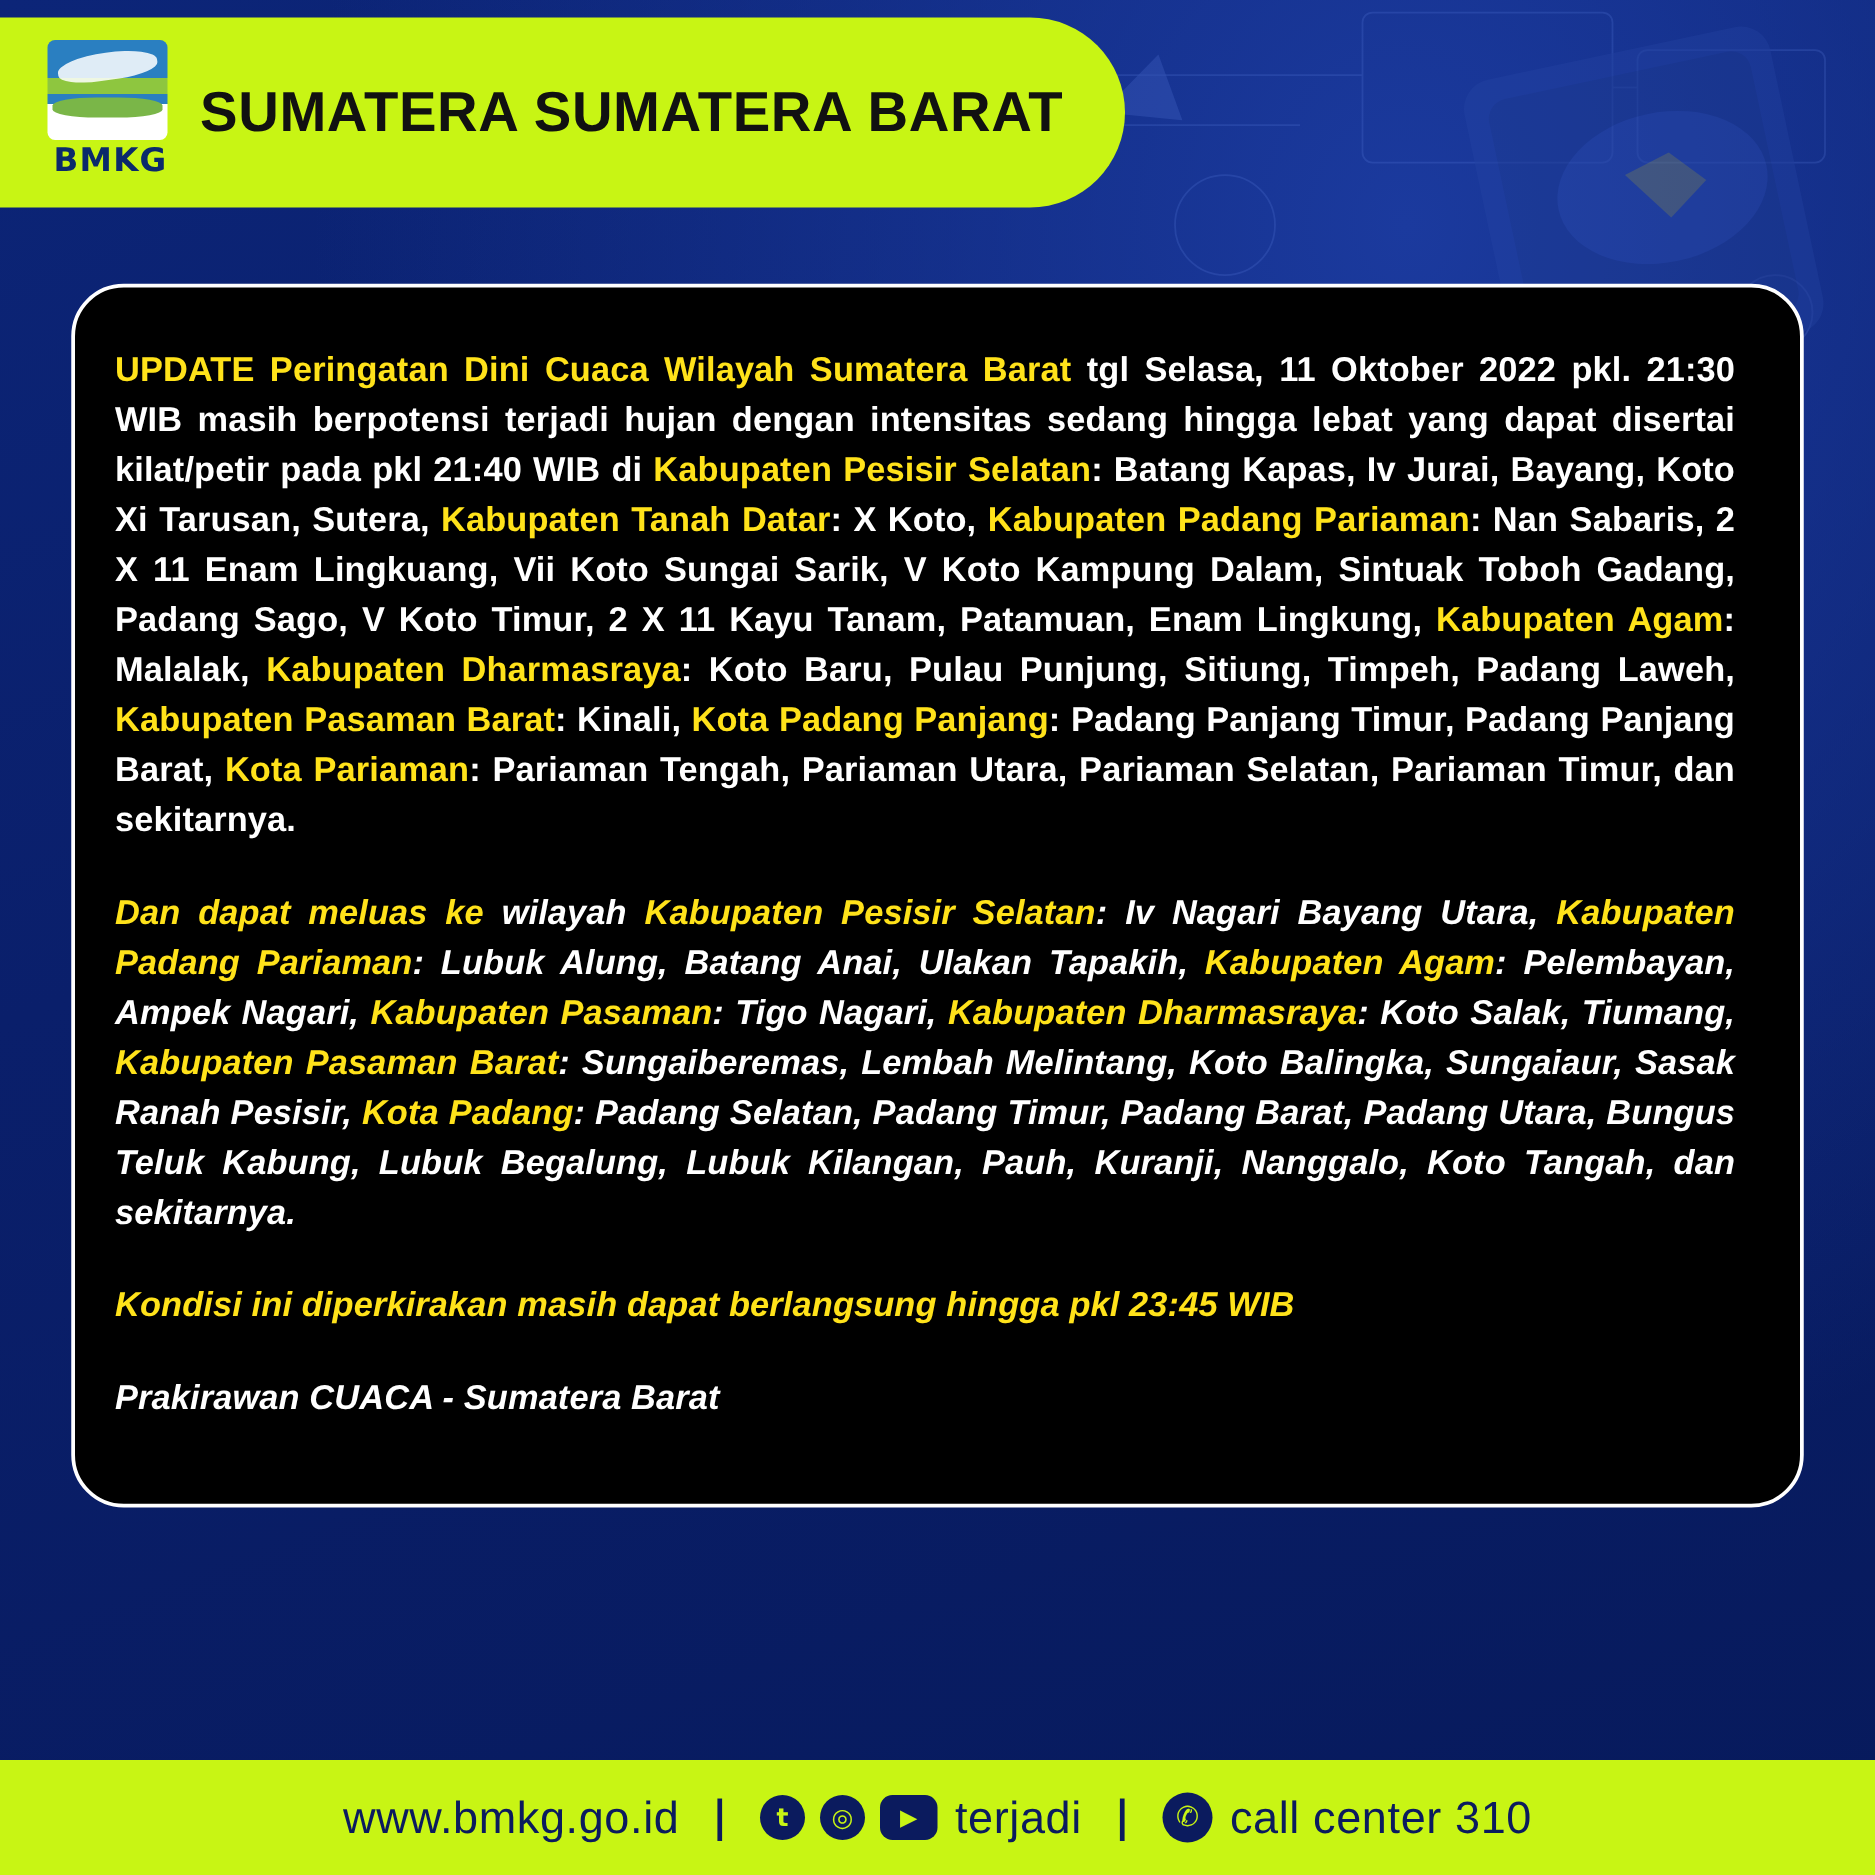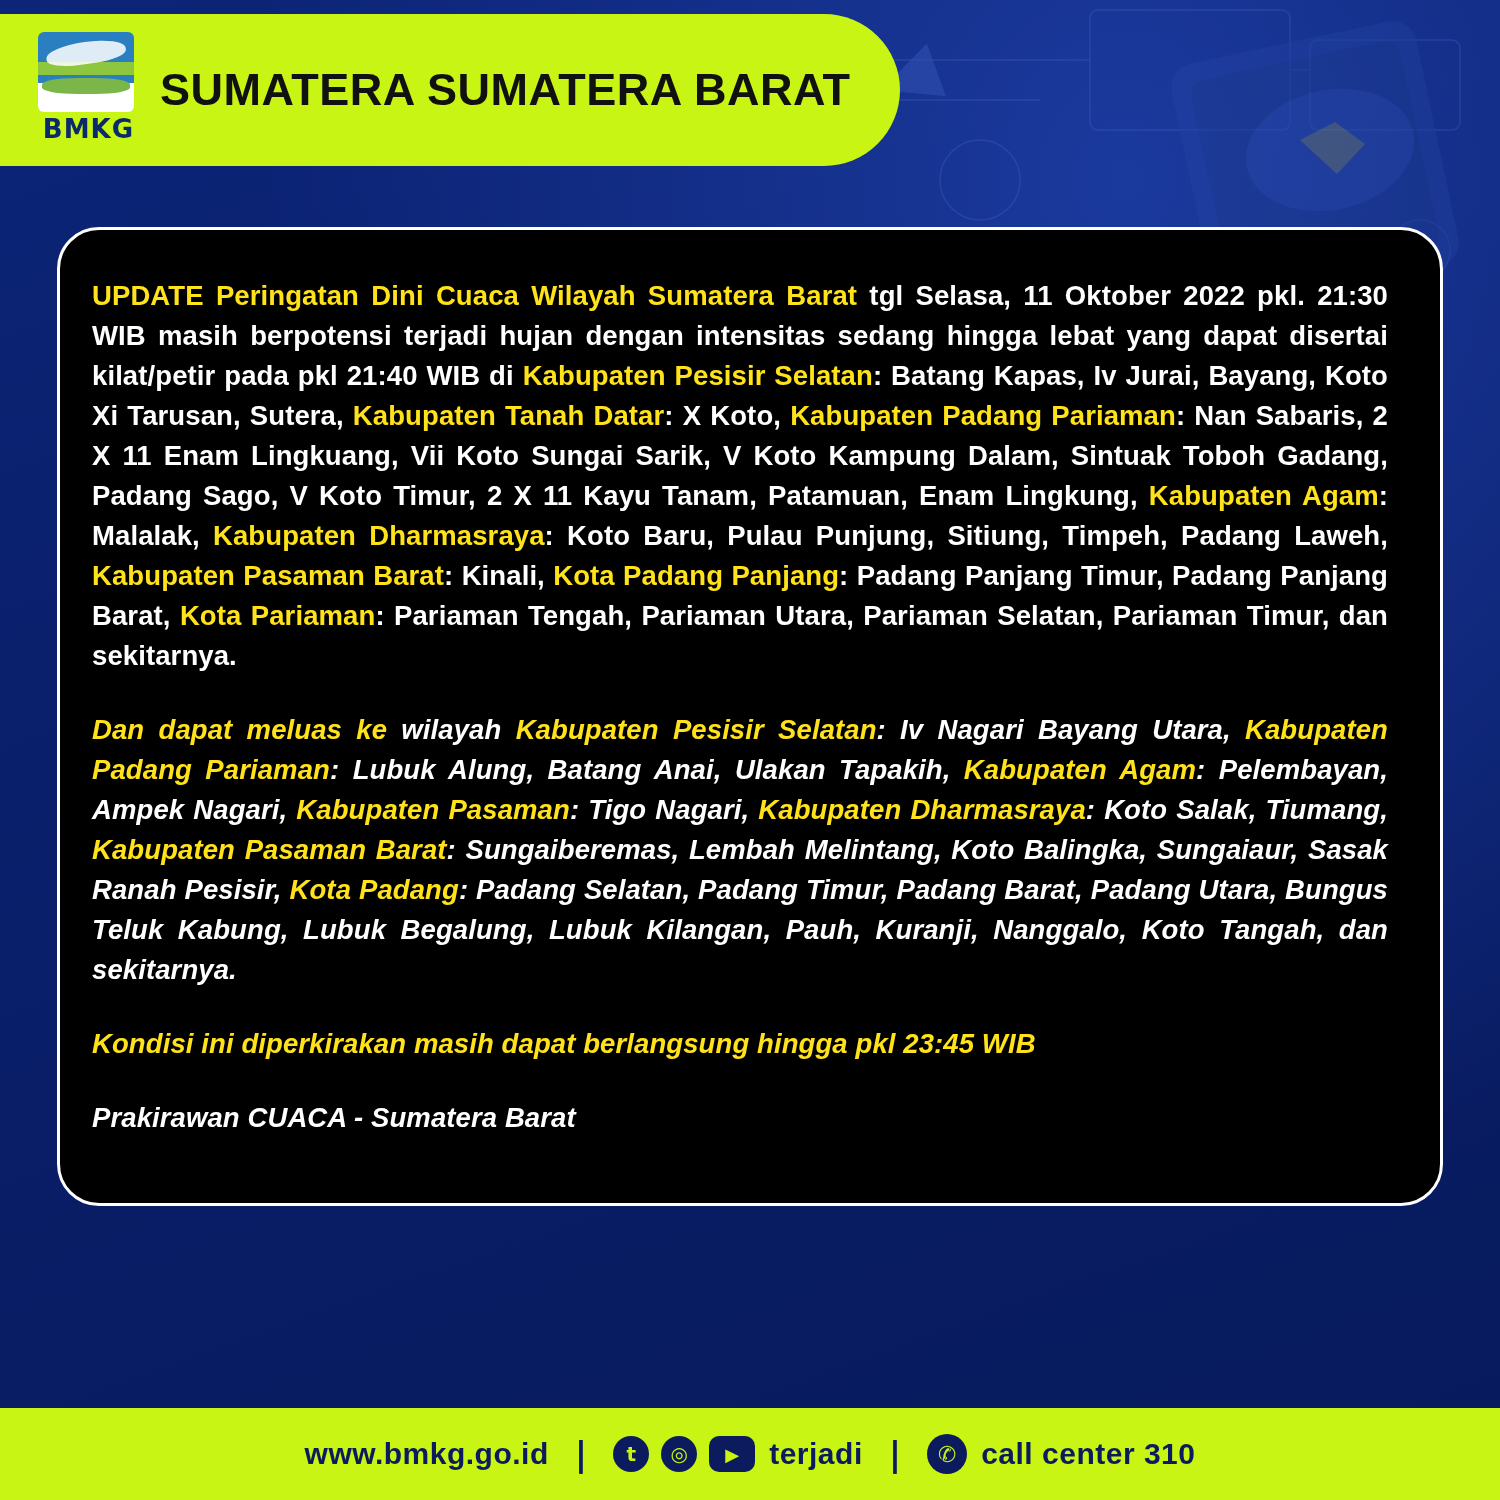--- a/index.html
+++ b/index.html
@@ -93,21 +93,21 @@
 
   
   .footer {
     position: absolute; bottom: 0; left: 0; width: 1500px; height: 92px;
     background: #c8f514;
     display: flex; align-items: center; justify-content: center;
     gap: 26px;
   }
   .footer-text {
     font-family: "Liberation Sans", sans-serif;
-    font-size: 30px; font-weight: bold; color: #0b1b5e; letter-spacing: 0.5px;
+    font-size: 36px; font-weight: normal; color: #0b1b5e; letter-spacing: 0.5px;
   }
   .sep { font-size: 34px; color: #0b1b5e; font-weight: bold; }
   .social { display: flex; align-items: center; gap: 12px; }
   .ico {
     width: 36px; height: 36px; border-radius: 50%;
     background: #0b1b5e; color: #c8f514;
     display: flex; align-items: center; justify-content: center;
     font-size: 20px; font-weight: bold; font-family: "DejaVu Sans", sans-serif;
   }
   .ico.yt { width: 46px; border-radius: 10px; font-size: 18px; }

